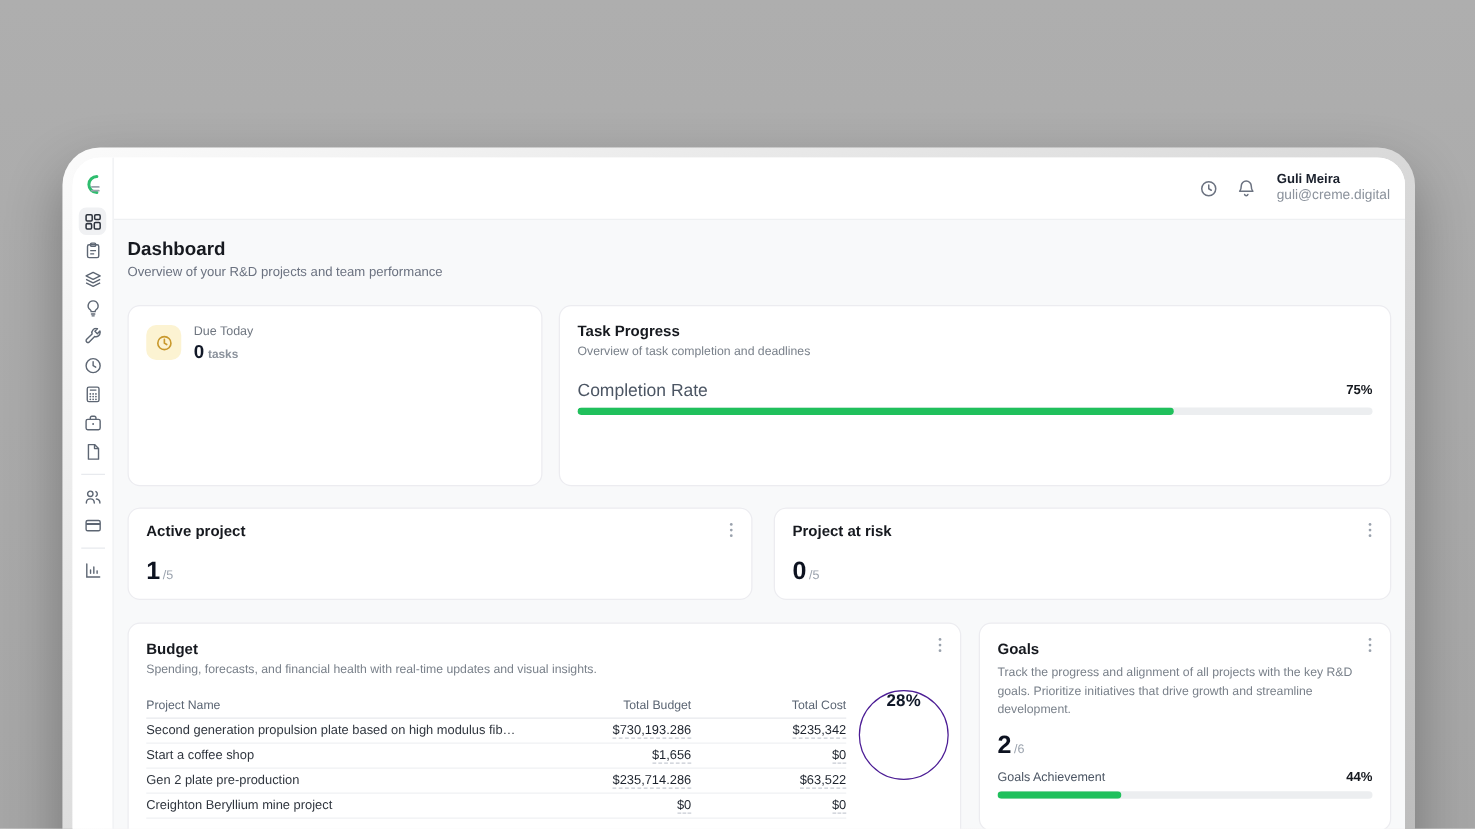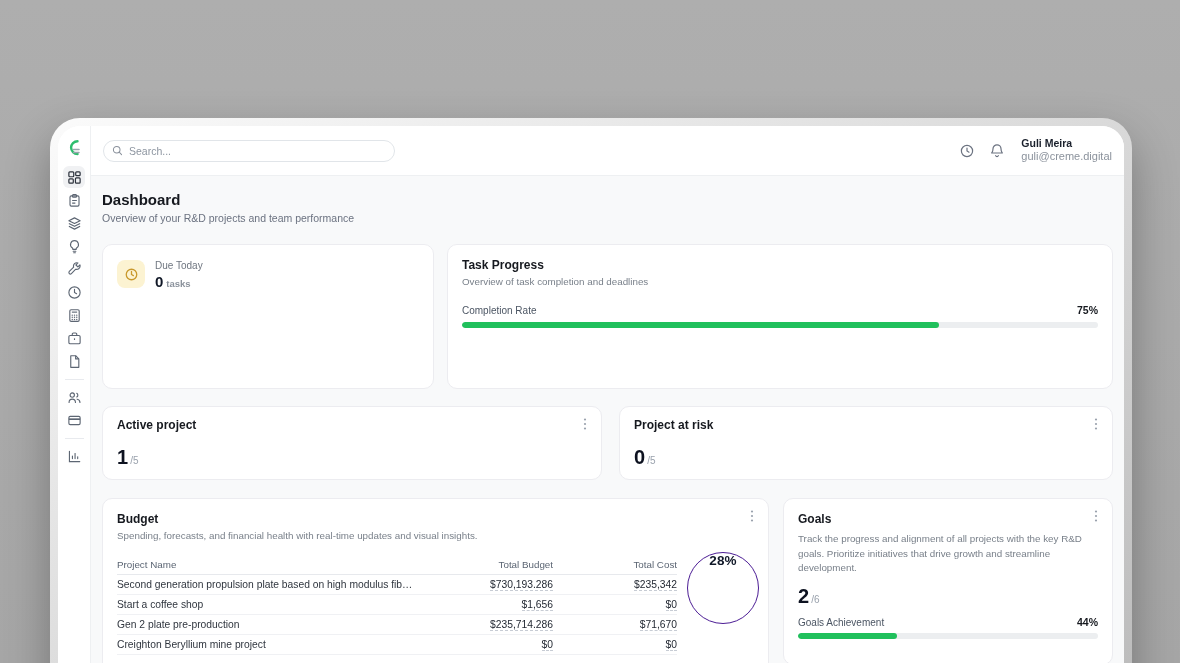--- a/index.html
+++ b/index.html
@@ -77,21 +77,21 @@
   }
   .due-icon-box svg { width:15px; height:15px; }
   .due-label { font-size:10px; color:#6f7680; }
   .due-value-row { margin-top:2px; }
   .due-value { font-size:15px; font-weight:bold; color:#111827; }
   .due-unit { font-size:9.5px; color:#8b929c; margin-left:3px;font-weight:bold; }
   .task-card { flex:1; height:145px; padding:13px 14px; }
   .card-title { font-size:12px; font-weight:bold; color:#16191f; }
   .card-subtitle { font-size:9.8px; color:#79808a; margin-top:4px; }
   .completion-row { display:flex; justify-content:space-between; align-items:center; margin-top:17px; }
-  .completion-label { font-size:10px; color:#4b5563; }
+  .completion-label { font-size:14px; color:#4b5563; }
   .completion-pct { font-size:10.5px; font-weight:bold; color:#16191f; }
   .progress-track { height:6px; background:#eceef0; border-radius:3px; margin-top:6px; overflow:hidden; }
   .progress-fill { height:100%; background:#20c05c; border-radius:3px; }
   .task-subcards { display:flex; gap:22px; margin-top:16px; }
   .sub-card { flex:1; background:#f5f6f8; border-radius:8px; padding:8px 12px; }
   .sub-label { font-size:9.8px; color:#6f7680; }
   .sub-value { font-size:12.5px; font-weight:bold; color:#16191f; margin-top:2px; }
   .sub-value.red { color:#e84a4a; }
   
   .row2 { display:flex; gap:17px; margin-top:17px; }
@@ -230,27 +230,20 @@
             <path d="M8.6 10.2V4.8"></path>
             <path d="M11.4 10.2V8.2"></path>
         </svg>
       </div>
 
     </div>
 
     <div class="main">
 
       <div class="topbar">
-        <div class="search-box">
-          <svg viewBox="0 0 14 14" fill="none" stroke="#8a919c" stroke-width="1.3" stroke-linecap="round">
-            <circle cx="6" cy="6" r="4.2"></circle>
-              <path d="M9.2 9.2l3 3"></path>
-          </svg>
-          <input type="text" placeholder="Search..." style="">
-        </div>
         <div class="topbar-right">
           <div class="top-icon">
             <svg viewBox="0 0 16 16" fill="none" stroke="currentColor" stroke-width="1.2" stroke-linecap="round">
               <circle cx="8" cy="8" r="5.6"></circle>
                 <path d="M8 5v3l2 1.2"></path>
             </svg>
           </div>
           <div class="top-icon">
             <svg viewBox="0 0 16 16" fill="none" stroke="currentColor" stroke-width="1.2" stroke-linecap="round" stroke-linejoin="round">
               <path d="M8 1.8a4 4 0 0 1 4 4c0 2.9.8 3.7 1.3 4.2H2.7C3.2 9.5 4 8.7 4 5.8a4 4 0 0 1 4-4Z"></path>
@@ -352,21 +345,21 @@
                 <div class="bt-cost"><span class="money">$235,342</span></div>
               </div>
               <div class="bt-row">
                 <div class="bt-name">Start a coffee shop</div>
                 <div class="bt-budget"><span class="money">$1,656</span></div>
                 <div class="bt-cost"><span class="money">$0</span></div>
               </div>
               <div class="bt-row">
                 <div class="bt-name">Gen 2 plate pre-production</div>
                 <div class="bt-budget"><span class="money">$235,714.286</span></div>
-                <div class="bt-cost"><span class="money">$71,670</span></div>
+                <div class="bt-cost"><span class="money">$63,522</span></div>
               </div>
               <div class="bt-row">
                 <div class="bt-name">Creighton Beryllium mine project</div>
                 <div class="bt-budget"><span class="money">$0</span></div>
                 <div class="bt-cost"><span class="money">$0</span></div>
               </div>
             </div>
             <div class="more-projects">+1 more projects</div>
 
             <div class="donut">

